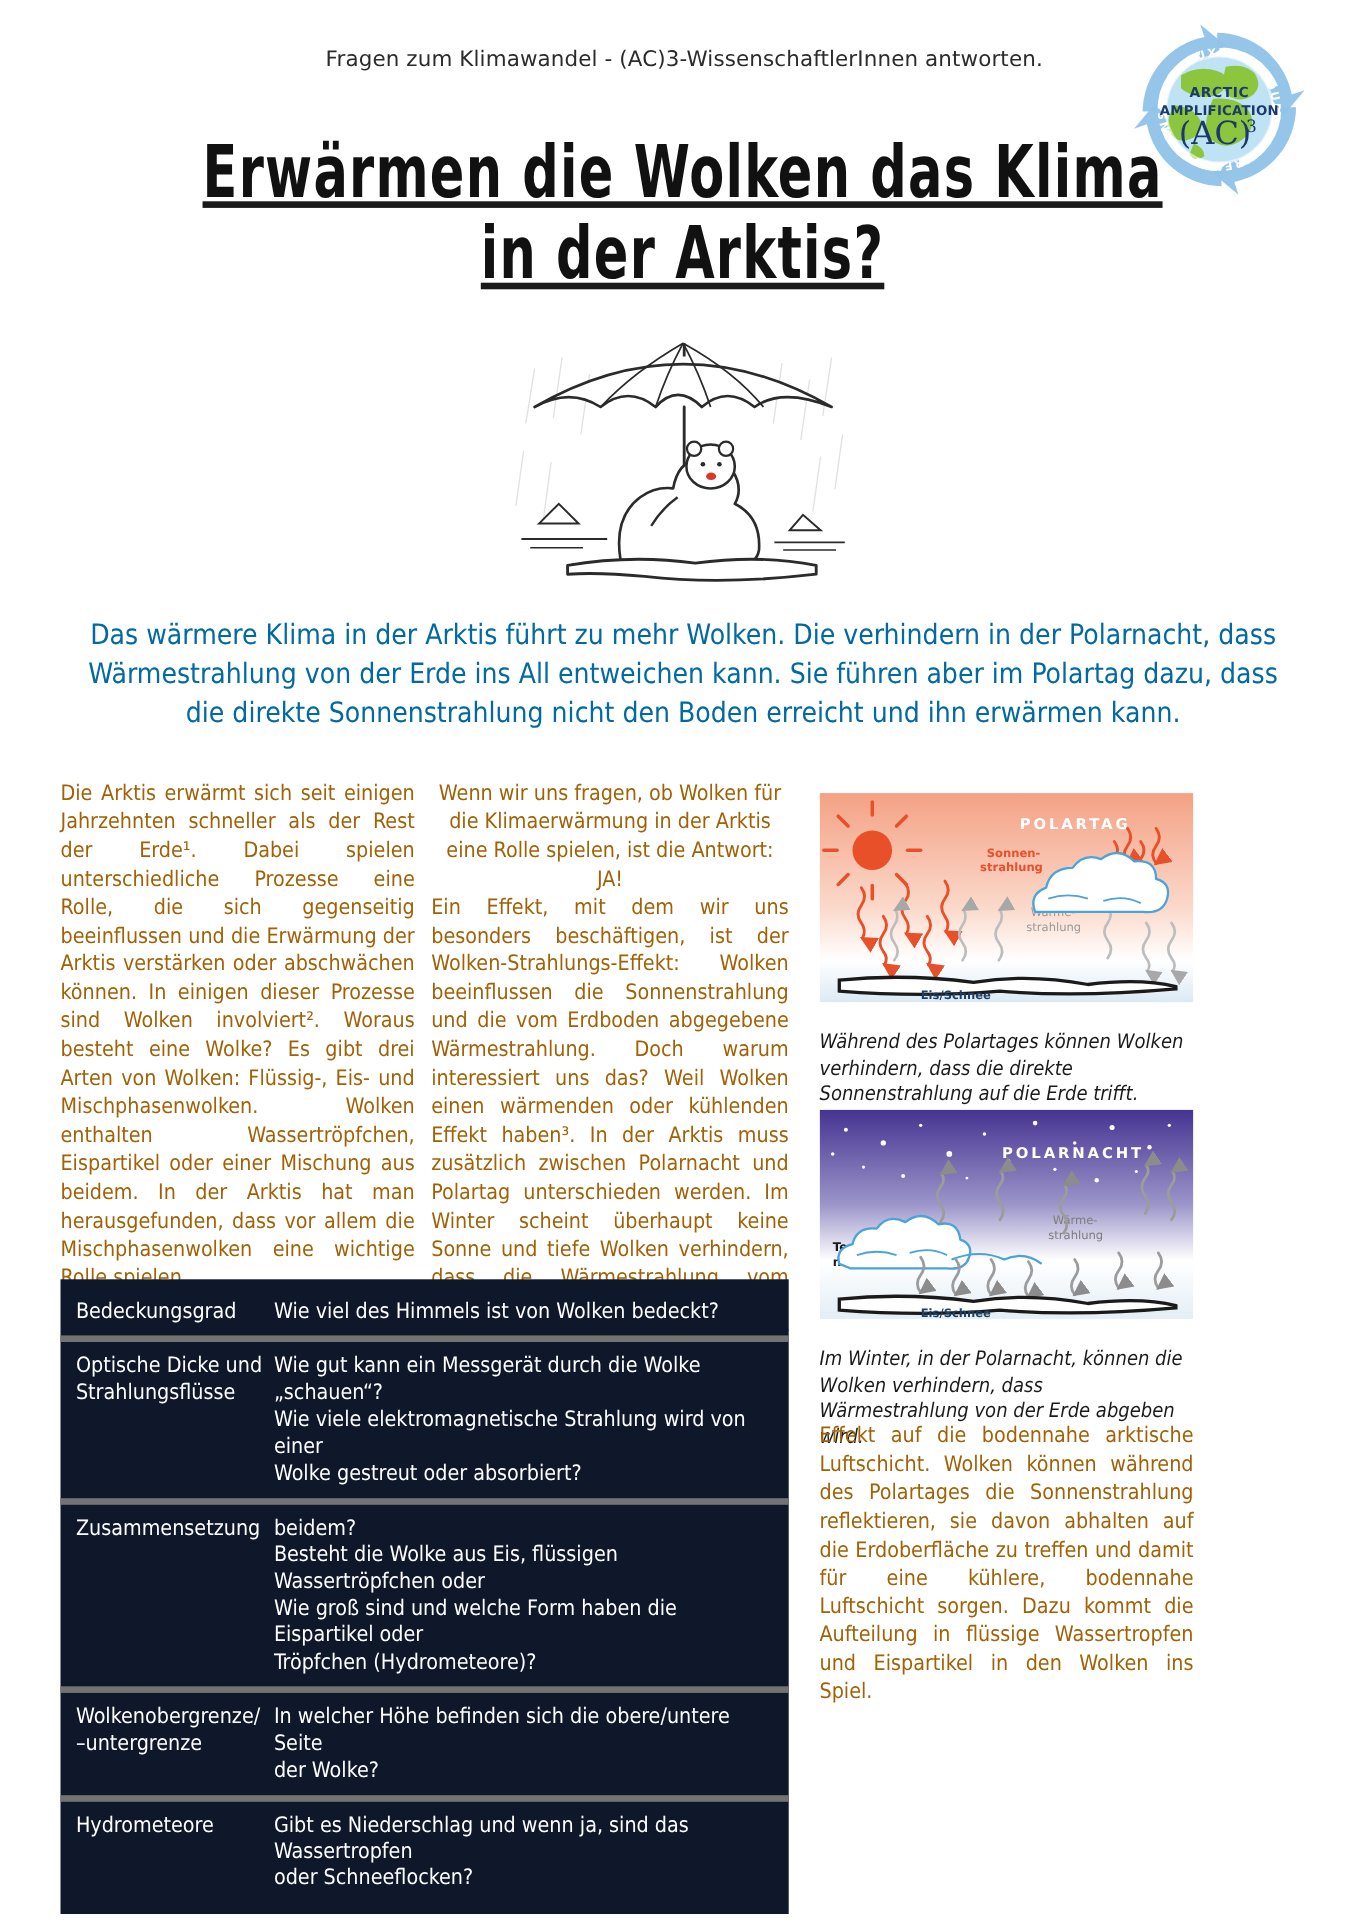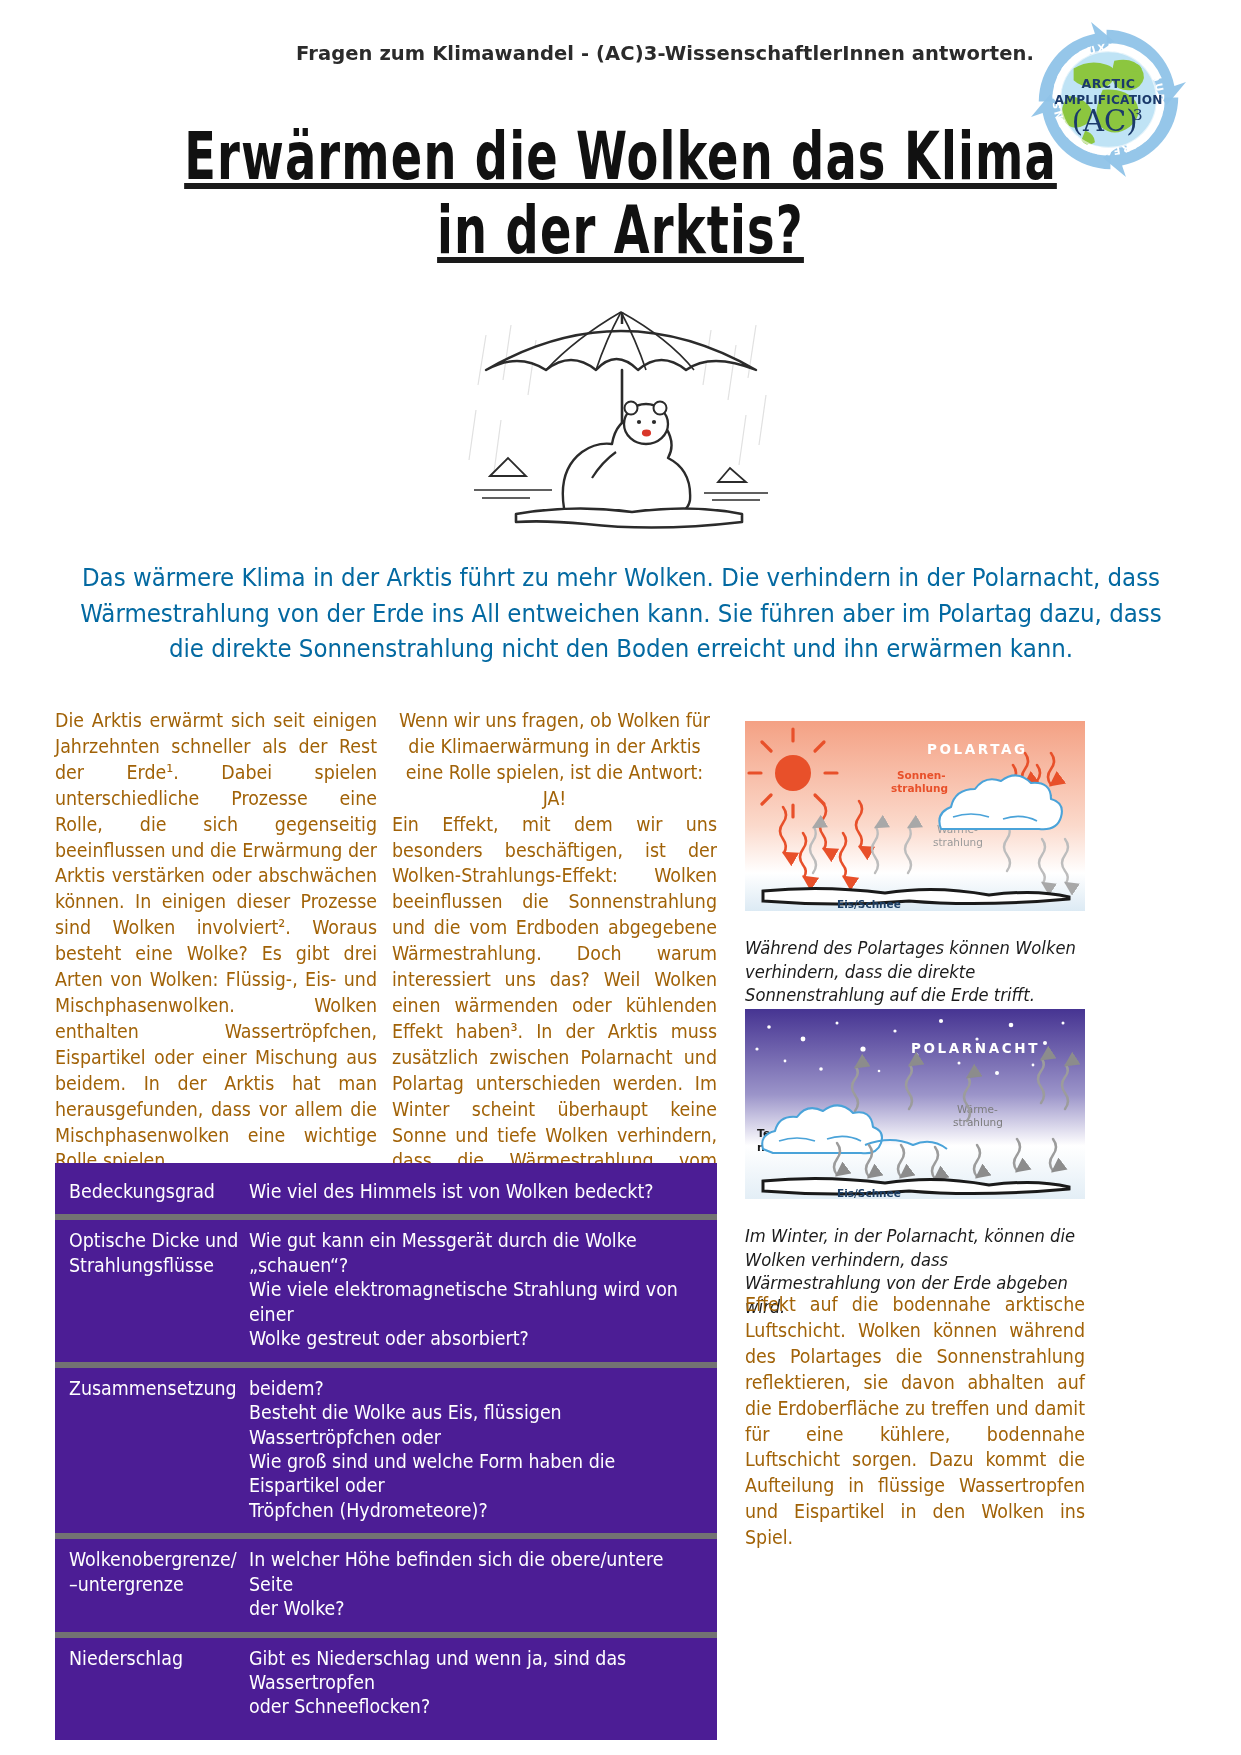--- a/index.html
+++ b/index.html
@@ -8,21 +8,21 @@
     background: #ffffff;
     font-family: "Liberation Sans", sans-serif;
     color: #1a1a1a;
     position: relative;
     overflow: hidden;
   }
 
   
   .page-header {
     position: absolute;
-    top: 42px; left: 0; width: 995px; height: 40px; font-weight: bold;
+    top: 42px; left: 0; width: 995px; height: 40px;
   }
   .header-line {
     position: absolute;
     left: 296px; top: 0;
     font-size: 19.5px;
     letter-spacing: 0.1px;
     color: #2b2b2b;
     font-family: "DejaVu Sans", sans-serif;
     white-space: nowrap;
   }
@@ -115,21 +115,21 @@
     font-size: 18.2px;
     line-height: 1.30;
     color: #1b1b1b;
   }
 
   
   .qtable {
     position: absolute;
     top: 1163px; left: 55px;
     width: 662px;
-    background: #4c1d95;
+    background: #0f172a;
     padding: 8px 0 10px 0;
   }
   .qrow {
     display: flex;
     padding: 9px 14px 10px 14px;
   }
   .qrow + .qrow { border-top: 6px solid #737373; }
   .qcell-key {
     width: 180px;
     flex: 0 0 180px;
@@ -475,20 +475,20 @@
       <div>Wolkenobergrenze/</div>
       <div>–untergrenze</div>
     </div>
     <div class="qcell-val">
       <div>In welcher Höhe befinden sich die obere/untere Seite</div>
       <div>der Wolke?</div>
     </div>
   </div>
 
   <div class="qrow">
-    <div class="qcell-key">Niederschlag</div>
+    <div class="qcell-key">Hydrometeore</div>
     <div class="qcell-val">
       <div>Gibt es Niederschlag und wenn ja, sind das Wassertropfen</div>
       <div>oder Schneeflocken?</div>
     </div>
   </div>
 
 </div>
 
 </body></html>

